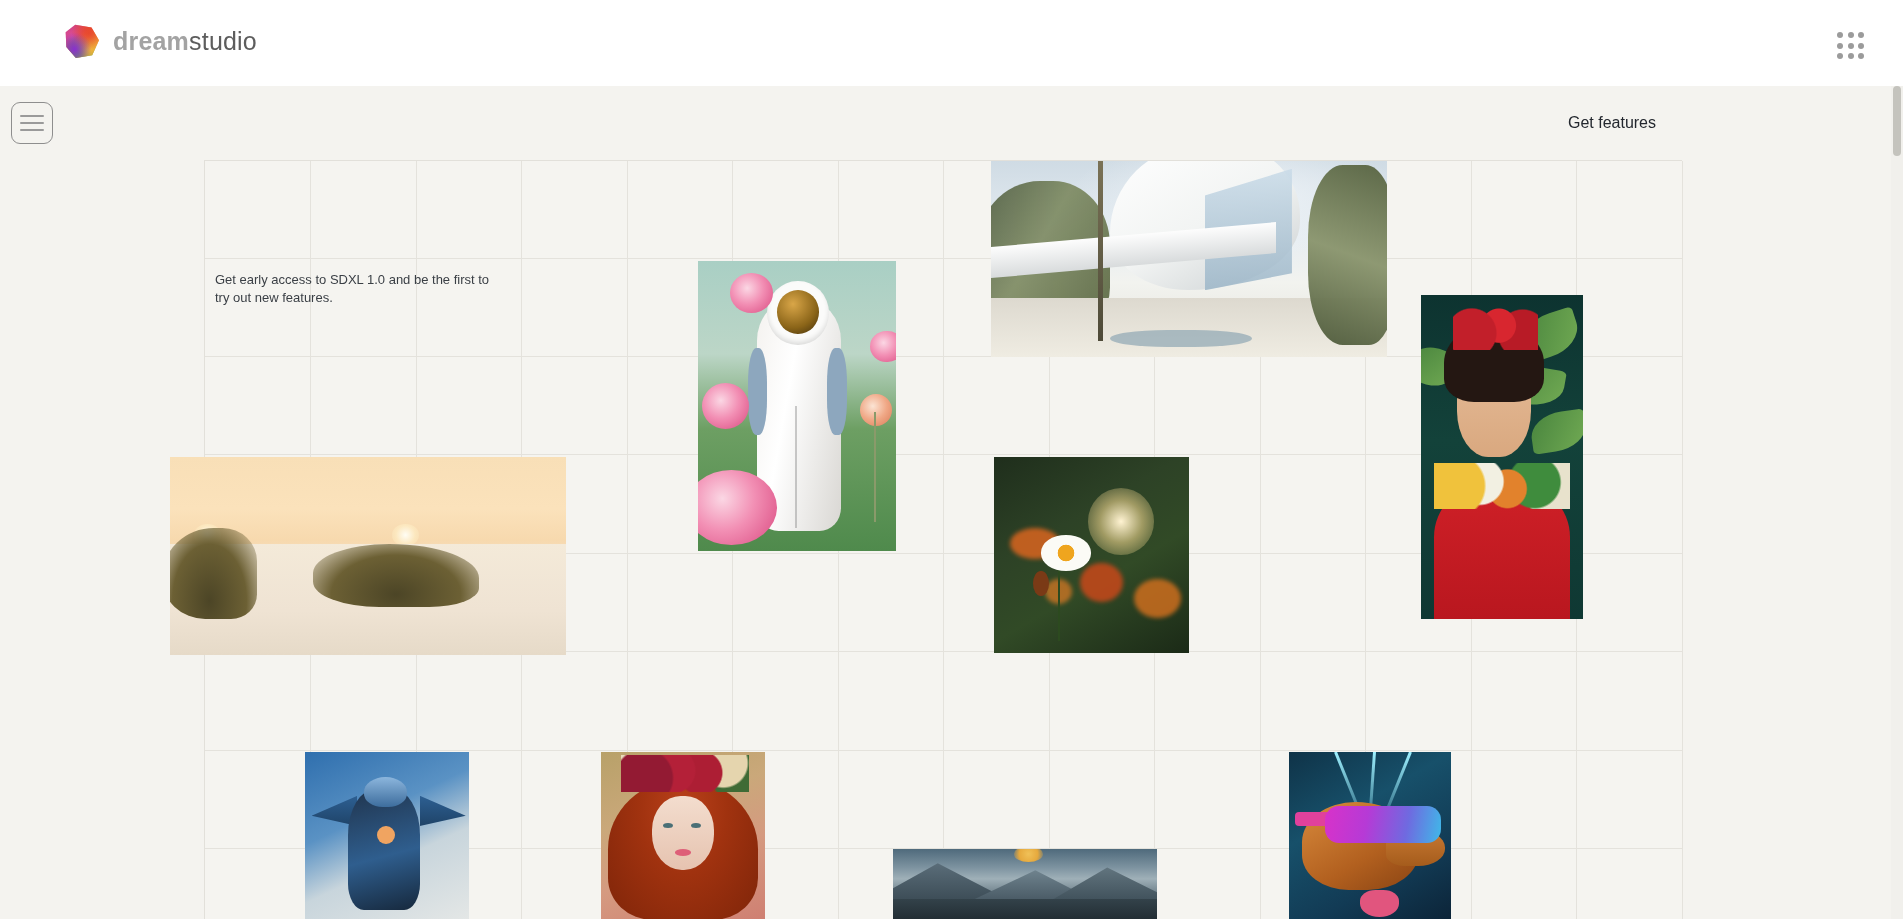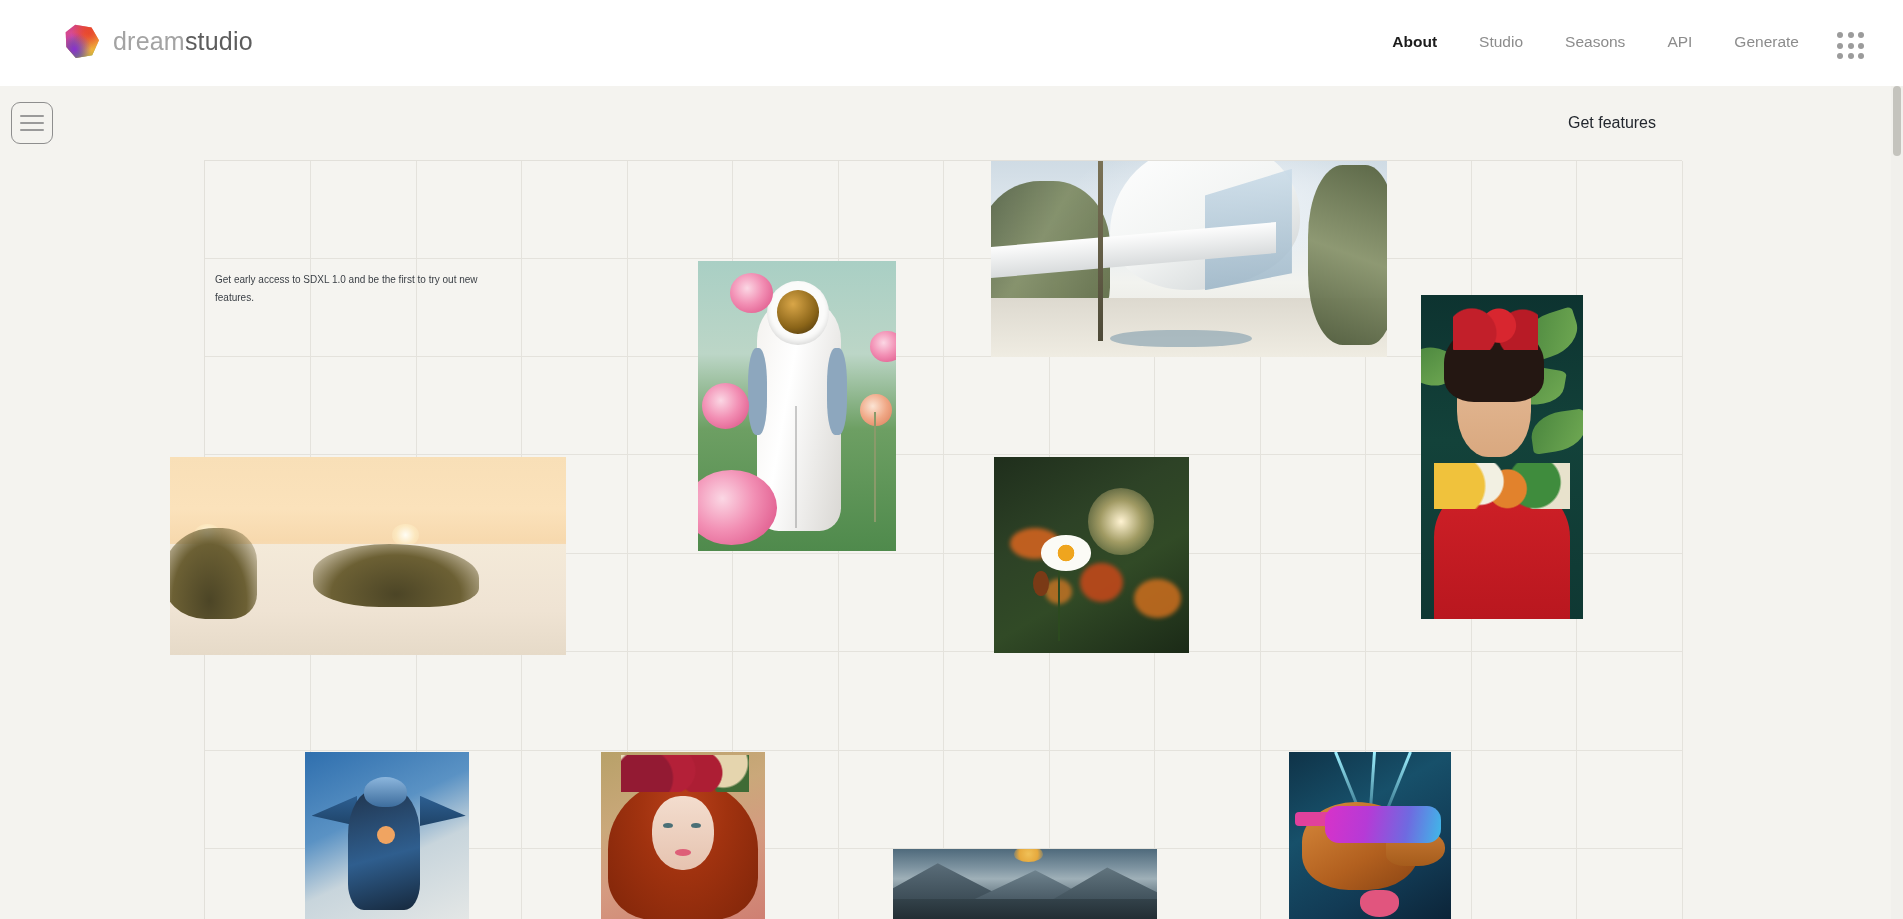--- a/index.html
+++ b/index.html
@@ -28,21 +28,21 @@
     background:
       radial-gradient(circle at 28% 74%, #8b2fd0 0%, rgba(139,47,208,0) 48%),
       radial-gradient(circle at 70% 26%, #e8482e 0%, rgba(232,72,46,0) 50%),
       radial-gradient(circle at 78% 72%, #f2b33a 0%, rgba(242,179,58,0) 52%),
       radial-gradient(circle at 40% 86%, #2f9b55 0%, rgba(47,155,85,0) 52%),
       radial-gradient(circle at 22% 40%, #d94fa0 0%, rgba(217,79,160,0) 55%),
       linear-gradient(135deg, #c0379b, #e8482e 45%, #f0a93a 75%, #49a85e);
     clip-path: polygon(30% 2%, 78% 10%, 100% 48%, 80% 92%, 32% 100%, 4% 68%, 2% 24%);
   }
   .brand-text { font-size: 25px; letter-spacing: .2px; line-height: 1; }
-  .brand-text .t-dream { color: #a3a3a3; font-weight: 400; }
+  .brand-text .t-dream { color: #a3a3a3; font-weight: 700; }
   .brand-text .t-studio { color: #5d5d5d; font-weight: 500; }
 
   .nav {
     position: absolute; right: 104px; top: 22px;
     display: flex; align-items: center; gap: 42px;
   }
   .nav a {
     font-size: 15.5px; color: #8c8c8c; text-decoration: none;
     line-height: 40px; white-space: nowrap;
   }
@@ -92,21 +92,21 @@
   
   .hero {
     position: absolute; left: 10px; top: 58px; width: 420px;
   }
   .hero h1 {
     font-size: 29px; line-height: 38px; font-weight: 400;
     color: #3f444b; letter-spacing: .1px;
   }
   .hero p {
     margin-top: 14px;
-    font-size: 10px; line-height: 18px; color: #3a3f45;
+    font-size: 13px; line-height: 18px; color: #3a3f45;
     max-width: 276px;
   }
 
   
   .tile { position: absolute; overflow: hidden; background: #ddd; }
 
   
 
   
   .art-arch {
@@ -389,27 +389,20 @@
 
 <div class="topbar">
 
   <div class="brand">
     <div class="logo-mark"></div>
     <div class="brand-text">
       <span class="t-dream">dream</span><span class="t-studio">studio</span>
     </div>
   </div>
 
-  <nav class="nav">
-    <a href="#" class="active">About</a>
-    <a href="#">Studio</a>
-    <a href="#">Seasons</a>
-    <a href="#">API</a>
-    <a href="#">Generate</a>
-  </nav>
 
   <div class="grid-dots">
     <i></i>
       <i></i>
       <i></i>
     <i></i>
       <i></i>
       <i></i>
     <i></i>
       <i></i>

